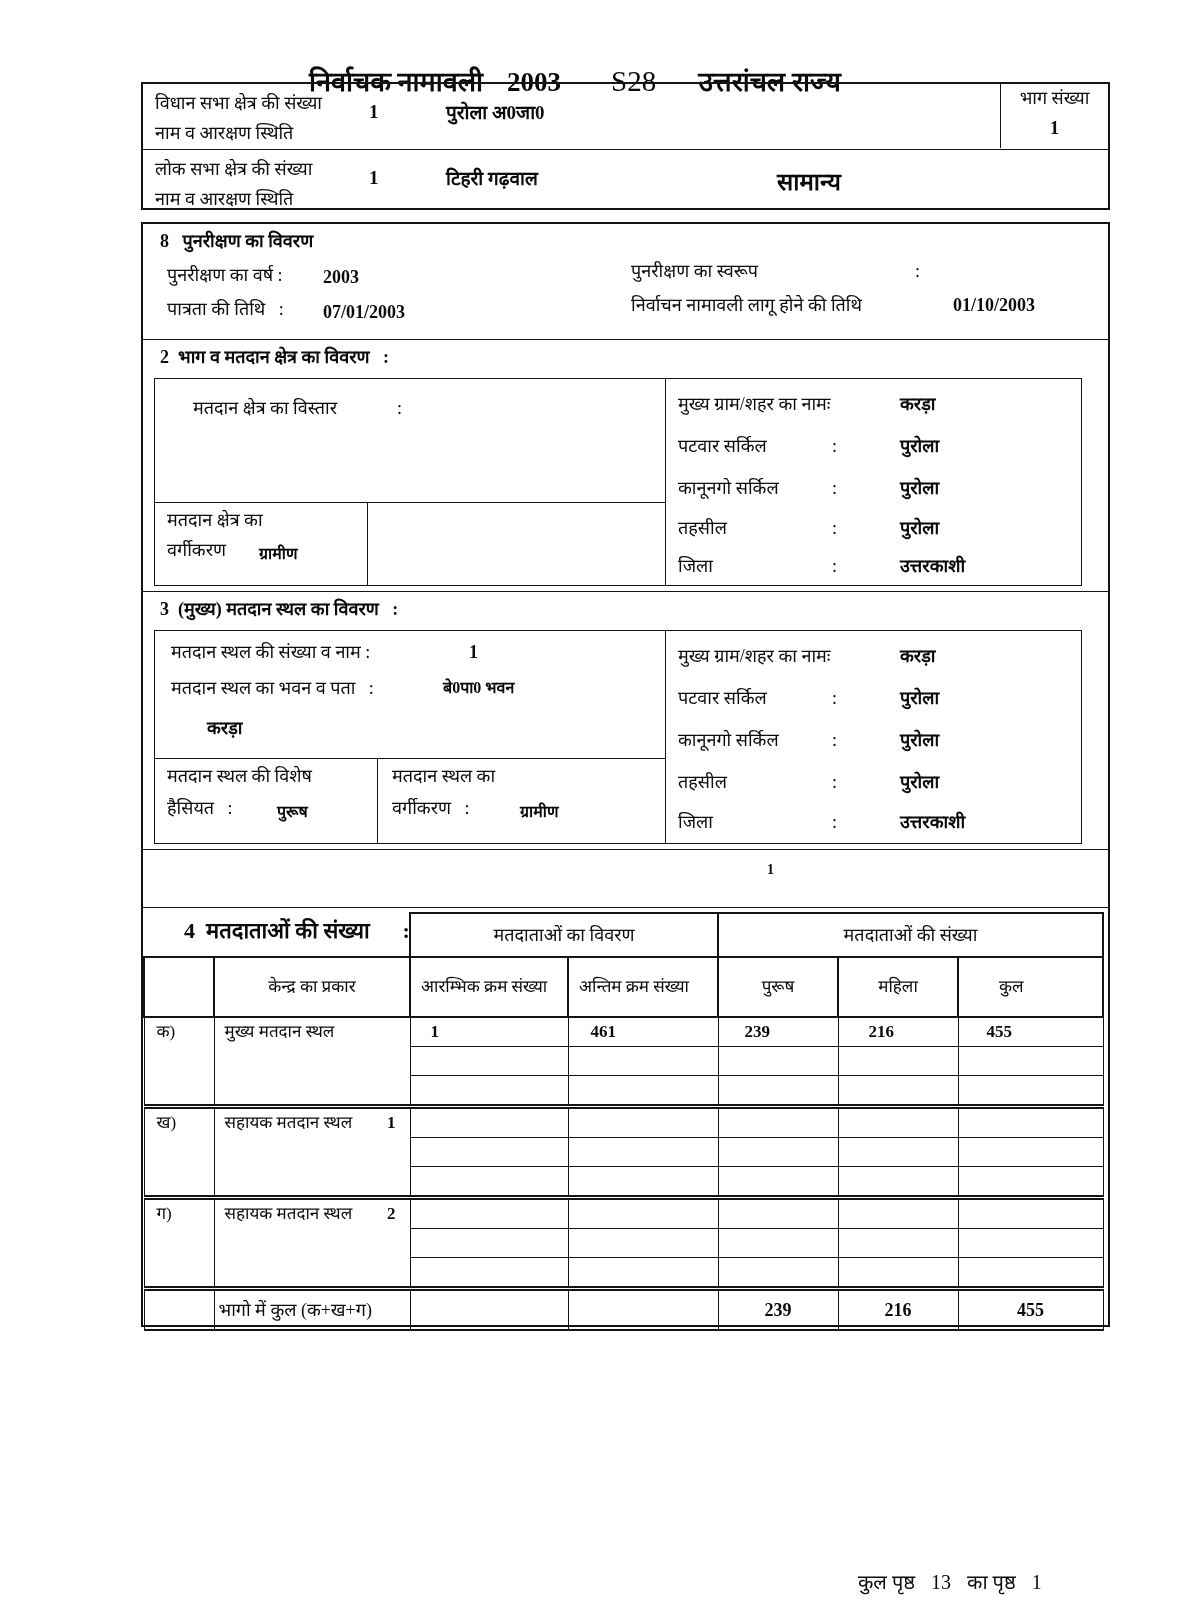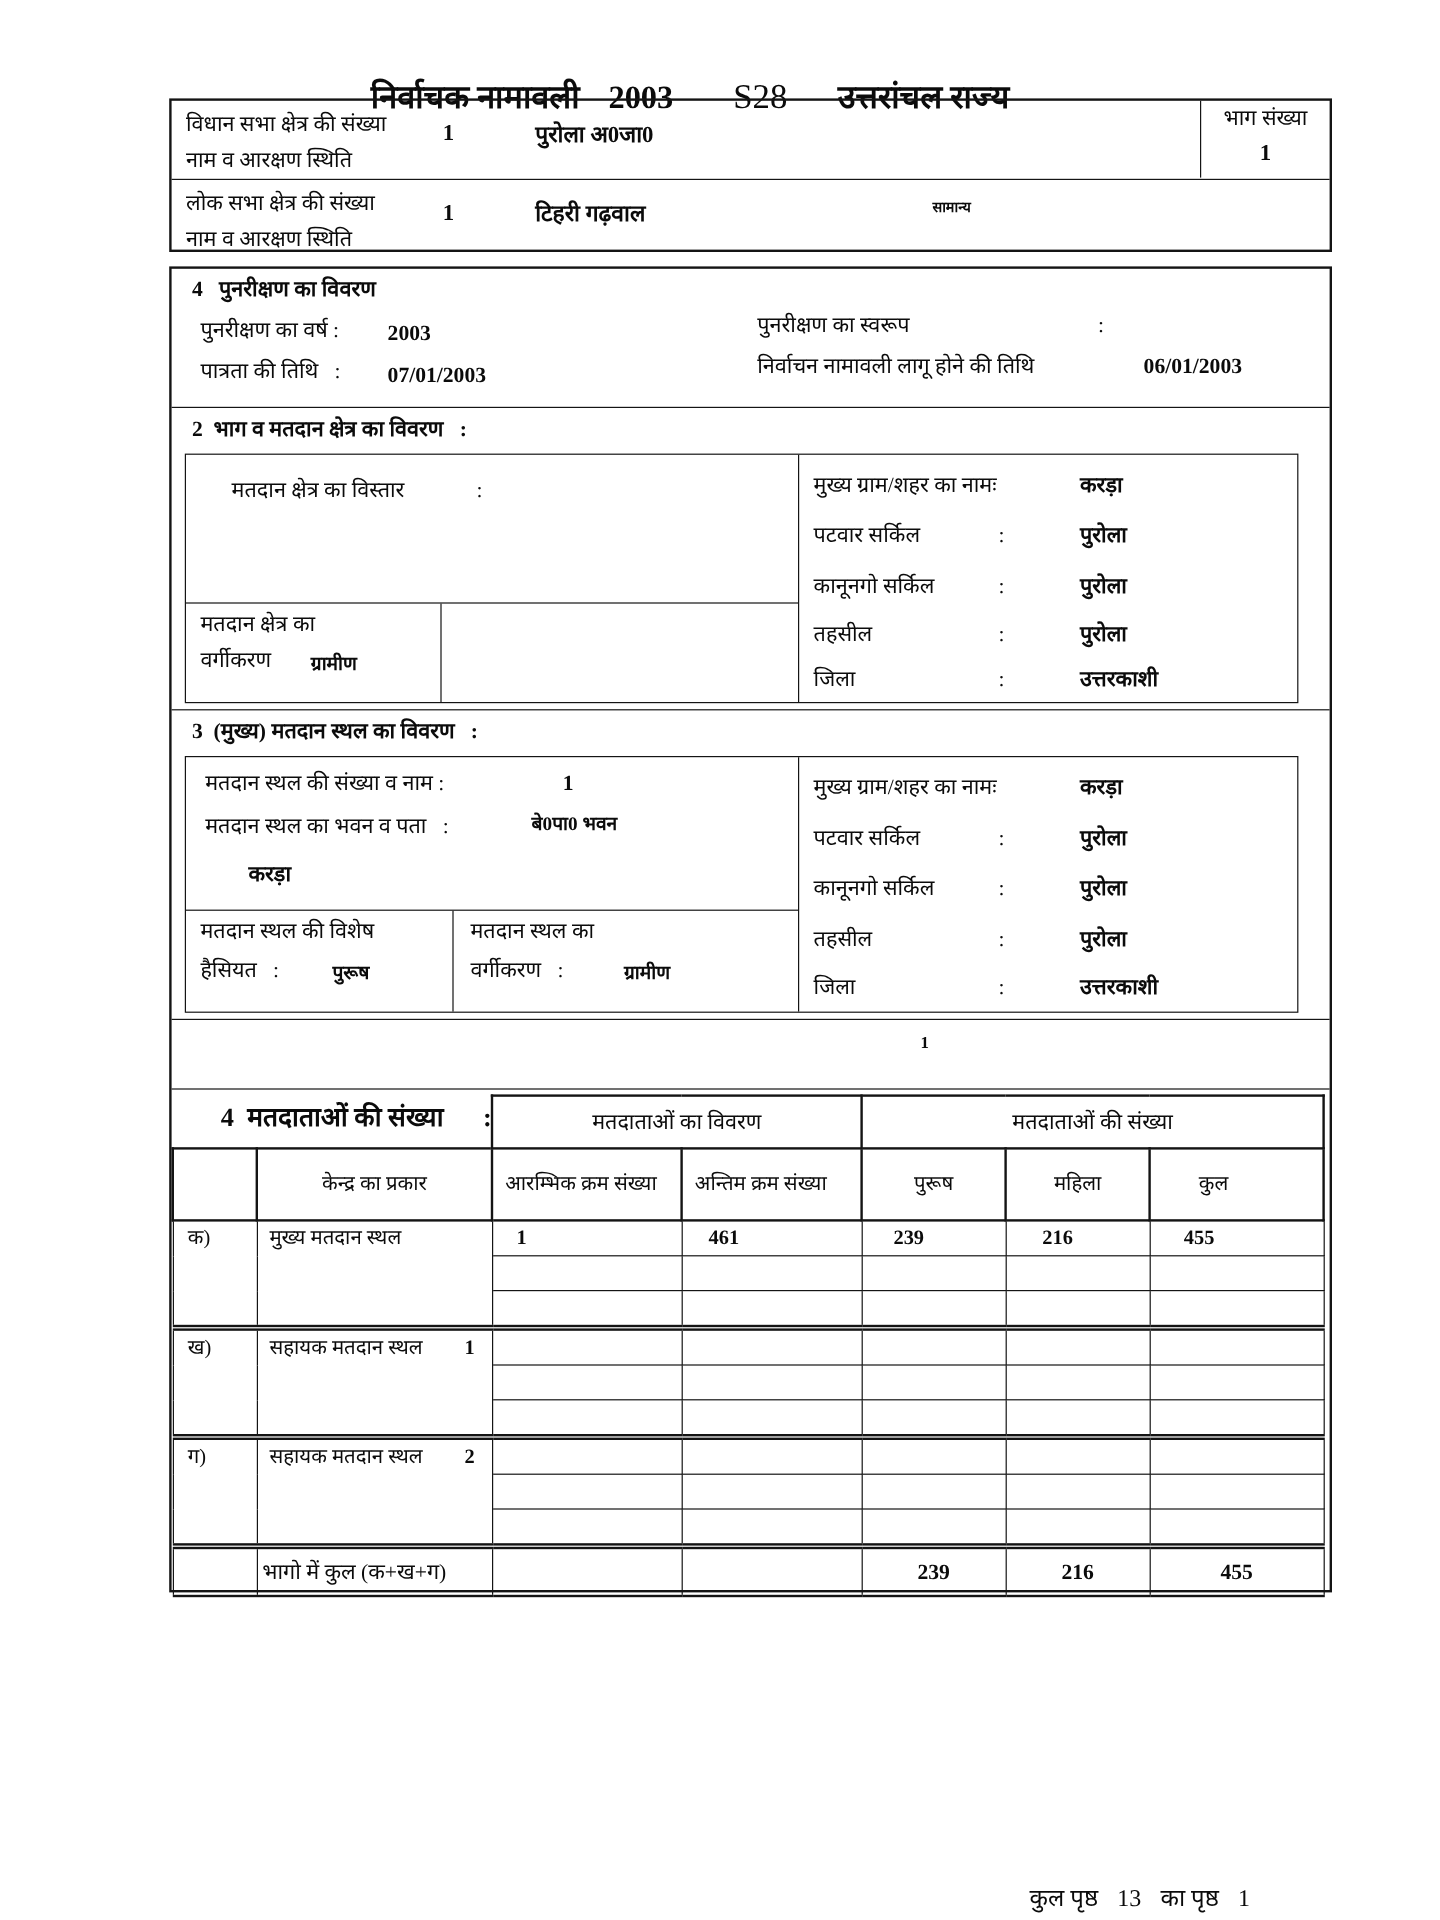--- a/index.html
+++ b/index.html
@@ -21,21 +21,21 @@
 
   
   .top-table{position:absolute;left:141px;top:82px;width:969px;height:128px;
     border:2px solid #141414;box-sizing:border-box;}
   .tt-row{position:relative;width:100%;}
   .tt-row1{height:66px;border-bottom:1px solid #141414;box-sizing:border-box;}
   .tt-row2{height:58px;}
   .tt-label{position:absolute;left:12px;top:4px;line-height:30px;}
   .tt-num{position:absolute;left:226px;top:16px;font-weight:700;font-size:19px;}
   .tt-name{position:absolute;left:303px;top:17px;font-weight:700;font-size:19px;}
-  .tt-cat{position:absolute;left:634px;top:17px;font-weight:700;font-size:12px;font-family:Liberation Mono, monospace;}
+  .tt-cat{position:absolute;left:634px;top:17px;font-weight:700;font-size:24px;}
   .part-cell{position:absolute;right:0;top:0;width:108px;height:64px;
     border-left:1px solid #141414;box-sizing:border-box;text-align:center;}
   .part-label{display:block;margin-top:3px;}
   .part-value{display:block;margin-top:6px;font-weight:700;font-size:19px;}
 
   
   .main-box{position:absolute;left:141px;top:222px;width:969px;height:1105px;
     border:2px solid #141414;box-sizing:border-box;}
   .sec{position:relative;width:100%;box-sizing:border-box;}
   .sec-b{border-bottom:1.5px solid #141414;}
@@ -133,29 +133,29 @@
     </div>
     <span class="tt-num">1</span>
     <span class="tt-name">टिहरी गढ़वाल</span>
     <span class="tt-cat">सामान्य</span>
   </div>
 </div>
 
 <div class="main-box">
 
   <div class="sec sec1 sec-b">
-    <div class="sec-heading">4   पुनरीक्षण का विवरण</div>
+    <div class="sec-heading">8   पुनरीक्षण का विवरण</div>
     <span class="f-label" style="left:24px;top:40px;">पुनरीक्षण का वर्ष :</span>
     <span class="f-value" style="left:180px;top:42px;">2003</span>
     <span class="f-label" style="left:24px;top:74px;">पात्रता की तिथि   :</span>
     <span class="f-value" style="left:180px;top:77px;">07/01/2003</span>
     <span class="f-label" style="left:488px;top:36px;">पुनरीक्षण का स्वरूप</span>
     <span class="f-label" style="left:772px;top:36px;">:</span>
     <span class="f-label" style="left:488px;top:70px;">निर्वाचन नामावली लागू होने की तिथि</span>
-    <span class="f-value" style="left:810px;top:70px;">06/01/2003</span>
+    <span class="f-value" style="left:810px;top:70px;">01/10/2003</span>
   </div>
 
   <div class="sec sec2 sec-b">
     <div class="sec-heading">2  भाग व मतदान क्षेत्र का विवरण   :</div>
     <div class="inner-box inner2">
       <div class="left-pane">
         <div class="lp-top lp2-top">
           <span class="abs" style="left:38px;top:18px;">मतदान क्षेत्र का विस्तार</span>
           <span class="abs" style="left:242px;top:18px;">:</span>
         </div>

